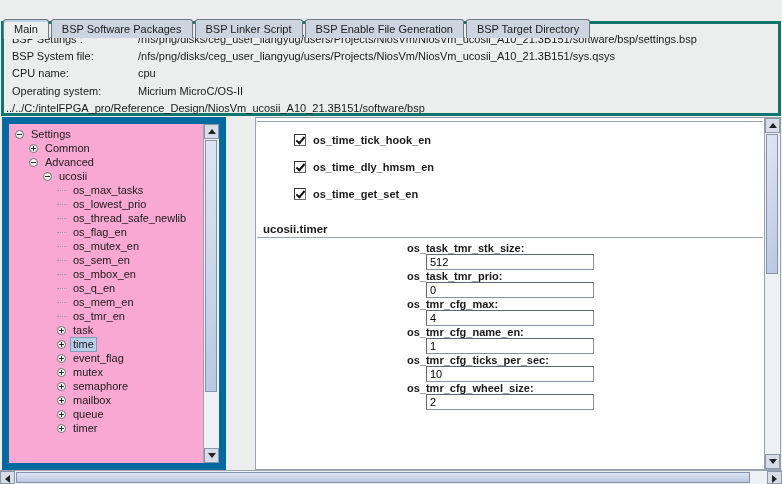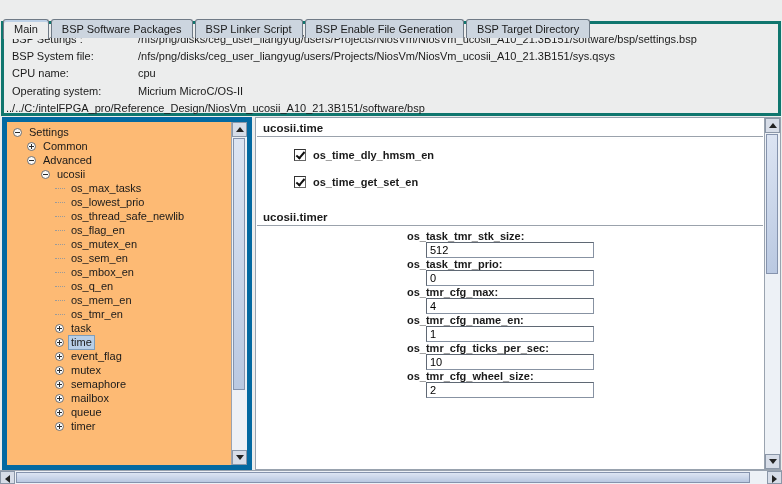--- a/index.html
+++ b/index.html
@@ -22,22 +22,22 @@
                   box-shadow: inset 0 2px 0 #bcd0e6; }
 
   
   .infopanel { position:absolute; top:21px; left:1px; width:780px; height:95px;
                border:3px solid #0f766e; background:#eceded; padding-top:6px; }
   .inforow { height:17.4px; display:flex; align-items:center; white-space:nowrap; }
   .ilabel { flex:none; width:132px; padding-left:8px; }
   .ivalue { padding-left:2px; }
 
   
-  .treepanel { position:absolute; left:2px; top:117px; width:250px; height:353px;
-               background:#fdba74; border:5px solid #0369a1; }
+  .treepanel { position:absolute; left:2px; top:117px; width:224px; height:353px;
+               background:#f9a8d4; border:7px solid #0369a1; }
   .treeview { position:absolute; left:2px; top:3px; right:17px; bottom:1px; overflow:hidden; }
   .trow { height:14px; display:flex; align-items:center; white-space:nowrap; cursor:default; }
   .lvl0 { padding-left:4px; } .lvl1 { padding-left:18px; }
   .lvl2 { padding-left:32px; } .lvl3 { padding-left:46px; }
   .handle { display:inline-block; width:9px; height:9px; flex:none;
             border:1px solid #6d6d6d; border-radius:50%; background:#fafafa;
             position:relative; margin-right:4px; }
   .handle::before { content:""; position:absolute; left:1px; right:1px; top:3px;
                     border-top:1px solid #2a2a2a; }
   .handle.plus::after { content:""; position:absolute; top:1px; bottom:1px; left:3px;
@@ -233,25 +233,26 @@
     <div class="sbtn down">
         <div class="tri-down"></div>
       </div>
   </div>
 </div>
 
 <div class="rpanel">
   <div class="rcontent">
 
     <div class="group">
-      <div class="gtitle-row">
-        <span>ucosii.time</span>
-      </div>
       <div class="grule"></div>
 
+      <div class="cbrow">
+        <span class="cb checked"></span>
+        <span class="cblabel">os_time_tick_hook_en</span>
+      </div>
       <div class="cbrow">
         <span class="cb checked"></span>
         <span class="cblabel">os_time_dly_hmsm_en</span>
       </div>
       <div class="cbrow">
         <span class="cb checked"></span>
         <span class="cblabel">os_time_get_set_en</span>
       </div>
     </div>
 

